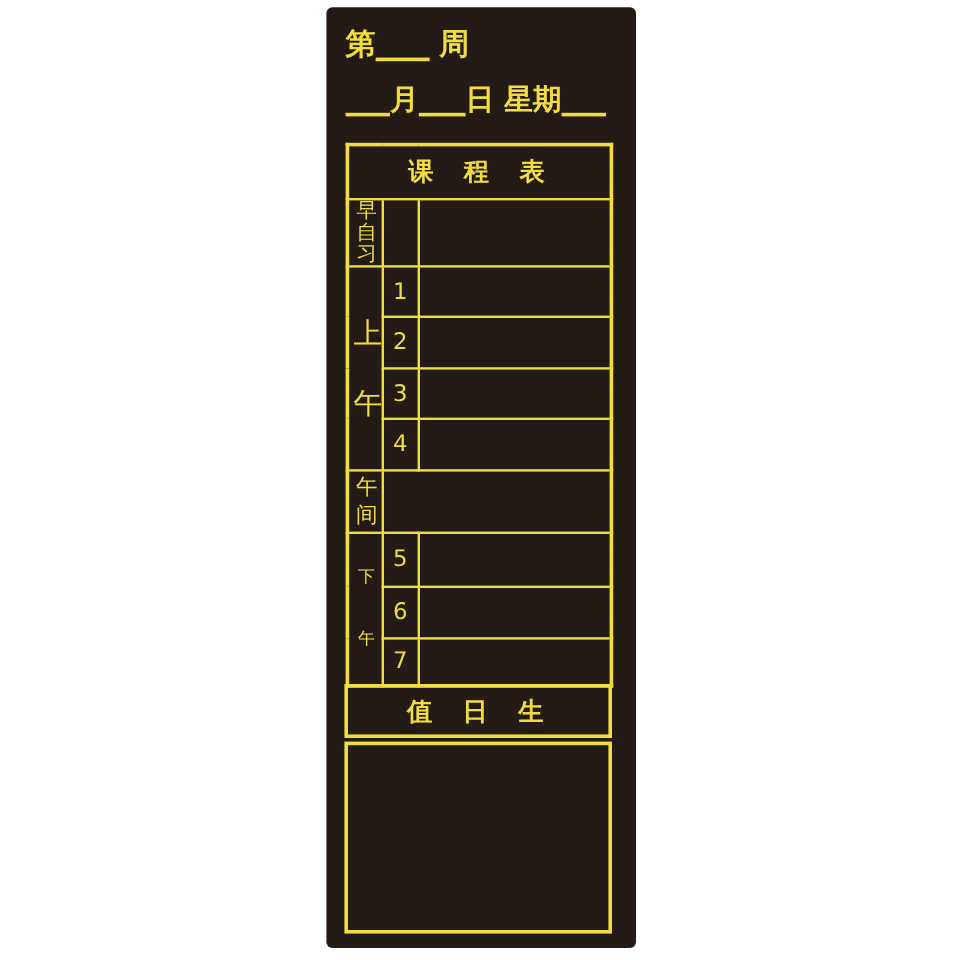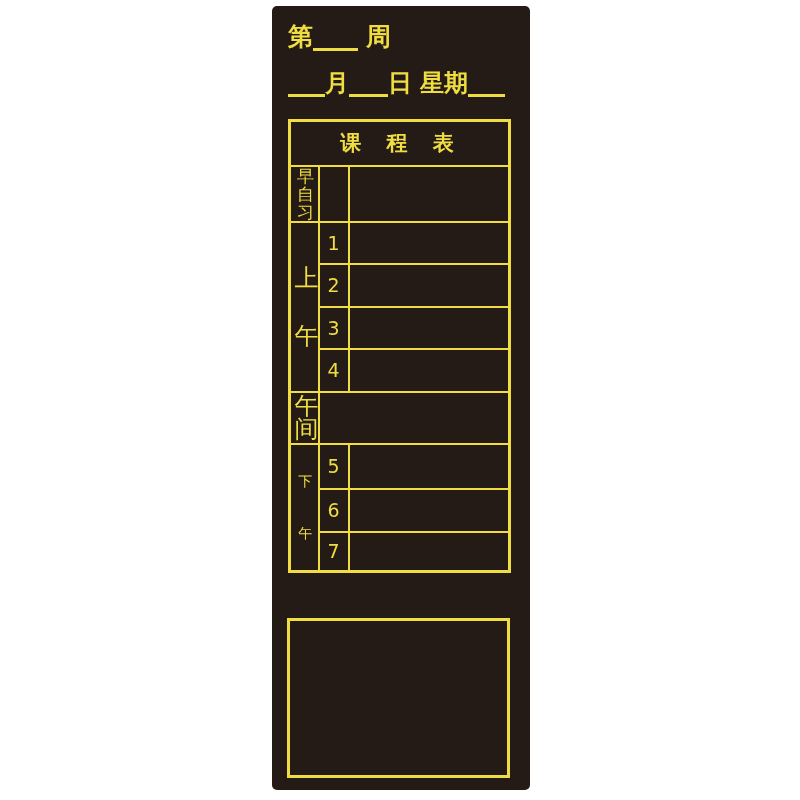--- a/index.html
+++ b/index.html
@@ -61,21 +61,21 @@
     letter-spacing: 5px;
     word-spacing: 8px;
   }
   .vlabel {
     width: 1.15em;
     margin: 0 auto;
     word-break: break-all;
     text-align: right;
   }
   .lbl-early { font-size: 17px; line-height: 18px; }
-  .lbl-noon  { font-size: 24px; line-height: 23px; }
+  .lbl-noon  { font-size: 18px; line-height: 23px; }
   .lbl-am    { font-size: 24px; line-height: 58px; }
   .lbl-pm    { font-size: 14px; line-height: 52px; }
   td.num { font-size: 19px; }
   
   .duty {
     position: absolute;
     left: 15px; top: 564px;
     width: 223px; height: 45px;
     border: 3px solid #efdd41;
     box-sizing: border-box;
@@ -165,16 +165,19 @@
       <td class="num">6</td>
       <td></td>
     </tr>
     <tr style="height:40px">
       <td class="num">7</td>
       <td></td>
     </tr>
   </tbody>
     </table>
 
+  <div class="duty">
+    <span>值 日 生</span>
+  </div>
 
   <div class="notes"></div>
 
 </div>
 
 </body></html>

